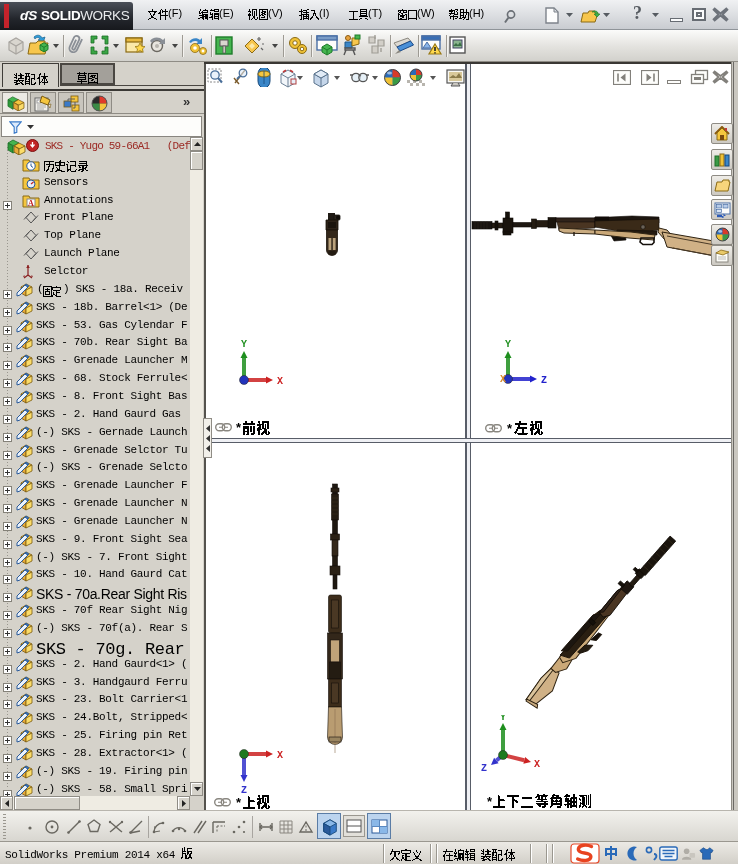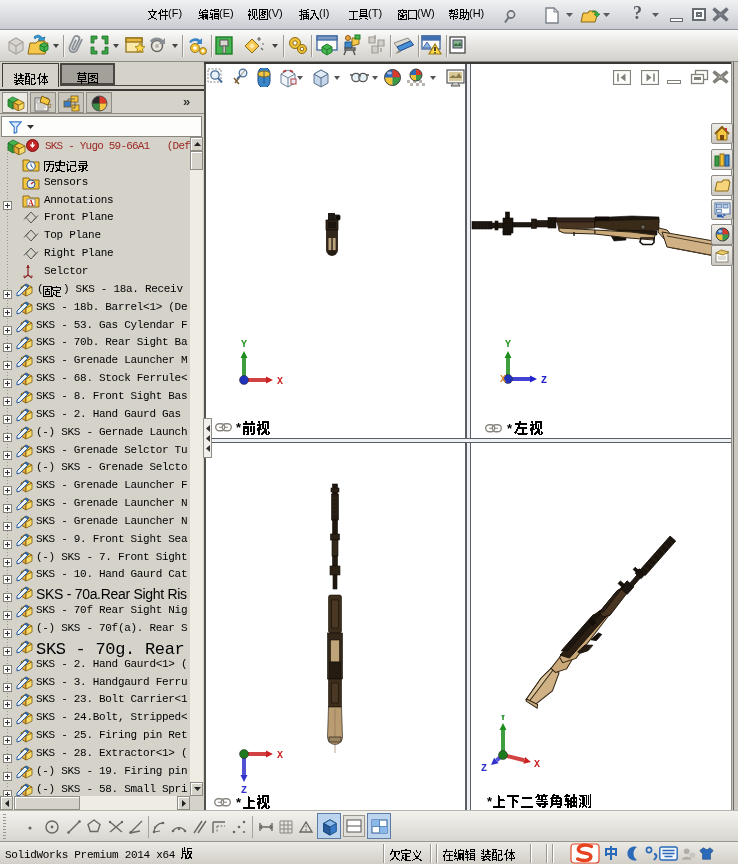--- a/index.html
+++ b/index.html
@@ -1,19 +1,23 @@
 <!DOCTYPE html>
 <html><head><meta charset="utf-8"><style>
 *{margin:0;padding:0;box-sizing:border-box}
 html,body{width:738px;height:864px;overflow:hidden}
 body{font-family:"Liberation Sans",sans-serif;background:#d6d3cb;position:relative}
 .abs{position:absolute}
 </style></head><body>
 
 <div class="abs" style="left:0;top:0;width:738px;height:30px;background:linear-gradient(#f0f1f3,#dfe1e4 45%,#c9ccd1);border-bottom:1px solid #8f9499">
+ <div class="abs" style="left:0;top:2px;width:133px;height:28px;background:linear-gradient(#4a4f58,#23262c 60%,#17191d);border-radius:0 3px 0 0">
+   <div class="abs" style="left:4px;top:2px;width:5px;height:24px;background:#c4232b"></div>
+   <div class="abs" style="left:20px;top:6px;width:112px;height:18px;color:#fff;font-size:13.5px;font-style:italic;font-weight:bold;letter-spacing:0">ɗS&nbsp;<span style="font-style:normal;letter-spacing:-0.4px">SOLID<span style="font-weight:normal;color:#e8eaec">WORKS</span></span></div>
+ </div>
  <div class="abs" style="left:148px;top:9px;height:14px;font-size:11px;color:#000;white-space:nowrap"><span style="letter-spacing:0"><svg width="9" height="11" viewBox="0 0 9 11" style="vertical-align:-1px">
           <path d="M4 0h1v1h-1zM4 1h1v1h-1zM0 2h9v1h-9zM1 3h1v1h-1zM6 3h2v1h-2zM2 4h1v1h-1zM6 4h1v1h-1zM2 5h1v1h-1zM5 5h2v1h-2zM3 6h1v1h-1zM5 6h1v1h-1zM3 7h2v1h-2zM3 8h3v1h-3zM1 9h2v1h-2zM6 9h2v1h-2zM0 10h1v1h-1zM8 10h1v1h-1z" fill="#000"></path>
         </svg><span style="display:inline-block;width:1px"></span><svg width="10" height="11" viewBox="0 0 10 11" style="vertical-align:-1px">
           <path d="M3 0h1v1h-1zM7 0h1v1h-1zM2 1h1v1h-1zM4 1h1v1h-1zM7 1h1v1h-1zM2 2h1v1h-1zM4 2h6v1h-6zM1 3h2v1h-2zM4 3h1v1h-1zM7 3h1v1h-1zM0 4h3v1h-3zM7 4h1v1h-1zM2 5h1v1h-1zM7 5h1v1h-1zM2 6h8v1h-8zM2 7h1v1h-1zM7 7h1v1h-1zM2 8h1v1h-1zM7 8h1v1h-1zM2 9h1v1h-1zM7 9h1v1h-1zM2 10h1v1h-1zM7 10h1v1h-1z" fill="#000"></path>
         </svg></span><span style="font-family:'Liberation Sans';position:relative;top:-2px">(F)</span></div>
     <div class="abs" style="left:198px;top:9px;height:14px;font-size:11px;color:#000;white-space:nowrap"><span style="letter-spacing:0"><svg width="10" height="11" viewBox="0 0 10 11" style="vertical-align:-1px">
           <path d="M2 0h1v1h-1zM7 0h1v1h-1zM2 1h1v1h-1zM5 1h5v1h-5zM1 2h1v1h-1zM4 2h1v1h-1zM9 2h1v1h-1zM1 3h1v1h-1zM3 3h7v1h-7zM1 4h2v1h-2zM4 4h1v1h-1zM4 5h6v1h-6zM1 6h5v1h-5zM7 6h3v1h-3zM4 7h6v1h-6zM2 8h4v1h-4zM7 8h3v1h-3zM0 9h2v1h-2zM4 9h2v1h-2zM7 9h3v1h-3zM5 10h1v1h-1zM9 10h1v1h-1z" fill="#000"></path>
         </svg><span style="display:inline-block;width:1px"></span><svg width="10" height="11" viewBox="0 0 10 11" style="vertical-align:-1px">
           <path d="M2 0h1v1h-1zM5 0h5v1h-5zM1 1h5v1h-5zM9 1h1v1h-1zM5 2h5v1h-5zM1 3h1v1h-1zM1 4h1v1h-1zM3 4h1v1h-1zM5 4h5v1h-5zM1 5h3v1h-3zM5 5h5v1h-5zM3 6h1v1h-1zM5 6h1v1h-1zM9 6h1v1h-1zM2 7h2v1h-2zM5 7h5v1h-5zM0 8h4v1h-4zM5 8h1v1h-1zM9 8h1v1h-1zM3 9h1v1h-1zM5 9h5v1h-5zM3 10h1v1h-1zM9 10h1v1h-1z" fill="#000"></path>
         </svg></span><span style="font-family:'Liberation Sans';position:relative;top:-2px">(E)</span></div>
@@ -307,21 +311,21 @@
       <div class="abs" style="left:44px;top:74.4px;font-family:'Liberation Mono',monospace;font-size:11px;letter-spacing:-0.3px;white-space:pre;color:#000">Front Plane</div>
       <div class="abs" style="left:22px;top:91.2px"><svg width="18" height="15" viewBox="0 0 18 15">
           <path d="M4 7.5L9 2l5 5.5L9 13z" fill="none" stroke="#555" stroke-width="1"></path>
           <path d="M2 9.5L7 4M11 11l5-5.5" stroke="#555" stroke-width="1"></path>
         </svg></div>
       <div class="abs" style="left:44px;top:92.2px;font-family:'Liberation Mono',monospace;font-size:11px;letter-spacing:-0.3px;white-space:pre;color:#000">Top Plane</div>
       <div class="abs" style="left:22px;top:109.1px"><svg width="18" height="15" viewBox="0 0 18 15">
           <path d="M4 7.5L9 2l5 5.5L9 13z" fill="none" stroke="#555" stroke-width="1"></path>
           <path d="M2 9.5L7 4M11 11l5-5.5" stroke="#555" stroke-width="1"></path>
         </svg></div>
-      <div class="abs" style="left:44px;top:110.1px;font-family:'Liberation Mono',monospace;font-size:11px;letter-spacing:-0.3px;white-space:pre;color:#000">Right Plane</div>
+      <div class="abs" style="left:44px;top:110.1px;font-family:'Liberation Mono',monospace;font-size:11px;letter-spacing:-0.3px;white-space:pre;color:#000">Launch Plane</div>
       <div class="abs" style="left:22px;top:127.0px"><svg width="16" height="16" viewBox="0 0 16 16">
           <path d="M6 1v10M6 11l-4 3M6 11l4 3" stroke="#8a2020" stroke-width="1.2" fill="none"></path>
           <path d="M6 1l-1.8 3h3.6z" fill="#8a2020"></path>
           <path d="M1 13l2-.4-.9-1.6zM11 13l-2-.4.9-1.6z" fill="#8a2020"></path>
         </svg></div>
       <div class="abs" style="left:44px;top:128.0px;font-family:'Liberation Mono',monospace;font-size:11px;letter-spacing:-0.3px;white-space:pre;color:#000">Selctor</div>
       <div class="abs" style="left:3px;top:147.8px"><svg width="9" height="9" viewBox="0 0 9 9">
           <rect x="0.5" y="0.5" width="8" height="8" fill="#fff" stroke="#848178"></rect>
           <path d="M2 4.5h5M4.5 2v5" stroke="#333" stroke-width="1"></path>
         </svg></div>

